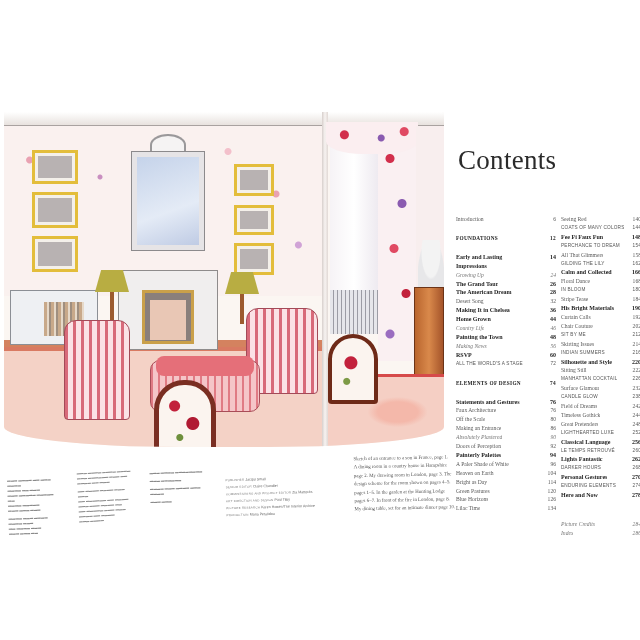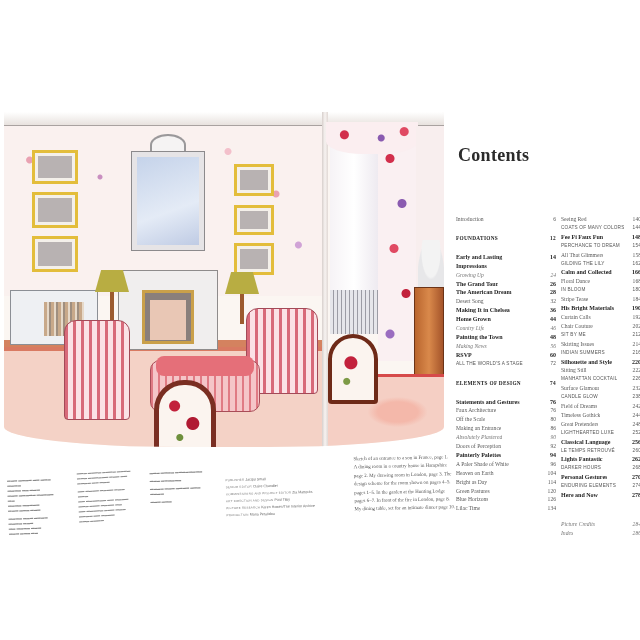--- a/index.html
+++ b/index.html
@@ -103,22 +103,22 @@
     border-top: 3px solid #d64a4a; }
   .floral-chair-r { position: absolute; left: 324px; top: 222px; width: 50px; height: 70px;
     border: 4px solid #6e2a18; border-radius: 26px 26px 4px 4px;
     background:
       radial-gradient(circle at 45% 40%, #c2213c 0 6px, transparent 7px),
       radial-gradient(circle at 35% 70%, #7d9a46 0 3px, transparent 4px),
       #fbf4ef; }
 
   
   .contents { position: absolute; left: 456px; top: 145px; width: 184px; }
-  .contents h1 { font-family: "Liberation Serif", serif; font-weight: bold;
-    font-size: 18px; letter-spacing: 0.3px; color: #2b2b2b; margin-left: 2px; }
+  .contents h1 { font-family: "Liberation Serif", serif; font-weight: normal;
+    font-size: 27px; letter-spacing: 0.3px; color: #2b2b2b; margin-left: 2px; }
   .toc-cols { position: absolute; top: 70px; left: 0; width: 184px; }
   .col { position: absolute; top: 0; }
   .col-left { left: 0; width: 100px; }
   .col-right { left: 105px; width: 80px; }
   .toc-row { display: flex; justify-content: space-between; align-items: baseline;
     font-size: 5.6px; line-height: 8.9px; color: #5a5a5a; white-space: nowrap; }
   .toc-row .lbl { overflow: hidden; }
   .toc-row .pg { margin-left: 3px; }
   .toc-row.bold { font-weight: bold; color: #1e1e1e; font-size: 6px; }
   .toc-row.italic { font-style: italic; color: #777; }

